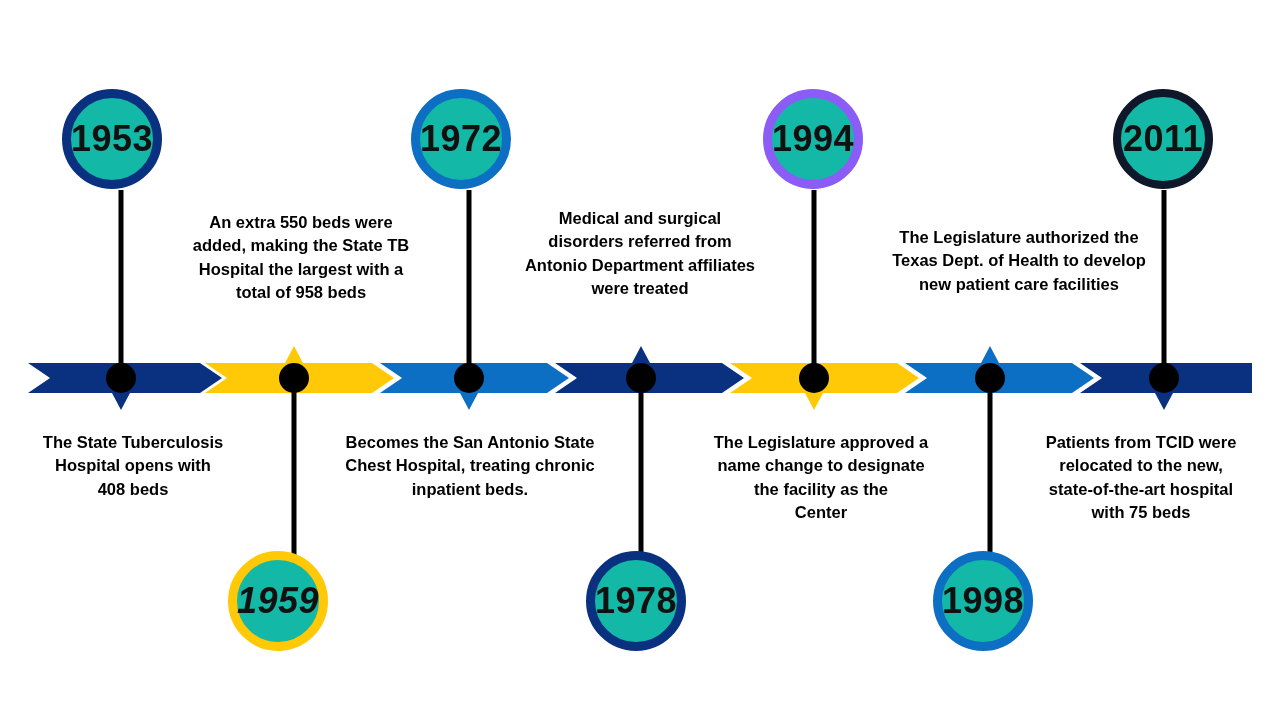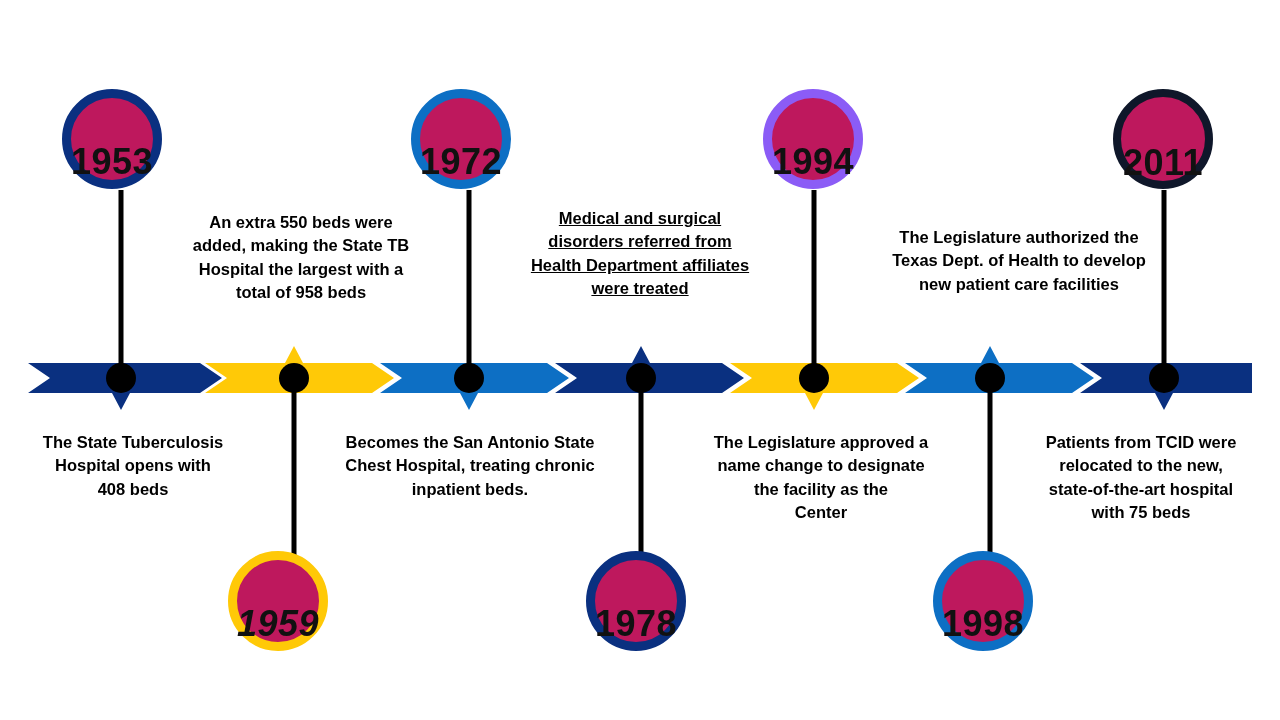--- a/index.html
+++ b/index.html
@@ -22,24 +22,24 @@
     left: 0;
     top: 0;
     width: 1280px;
     height: 720px;
   }
   .marker {
     position: absolute;
     width: 100px;
     height: 100px;
     border-radius: 50%;
-    background: #be185d;
+    background: #14b8a6;
     box-sizing: border-box;
     display: flex;
-    align-items: flex-end;
+    align-items: center;
     justify-content: center;
   }
   .marker-year {
     font-size: 36px;
     font-weight: bold;
     color: #111111;
     letter-spacing: 0.5px;
     line-height: 1;
   }
   .blurb {
@@ -112,24 +112,24 @@
     <span class="marker-year">1998</span>
   </div>
 
   <div class="blurb" style="left:150px; top:211px; width:302px;">
       <div>An extra 550 beds were</div>
       <div>added, making the State TB</div>
       <div>Hospital the largest with a</div>
       <div>total of 958 beds</div>
     </div>
 
-  <div class="blurb" style="left:490px; top:207px; width:300px;text-decoration:underline;">
+  <div class="blurb" style="left:490px; top:207px; width:300px;">
       <div>Medical and surgical</div>
       <div>disorders referred from</div>
-      <div>Health Department affiliates</div>
+      <div>Antonio Department affiliates</div>
       <div>were treated</div>
     </div>
 
   <div class="blurb" style="left:818px; top:226px; width:402px;">
       <div>The Legislature authorized the</div>
       <div>Texas Dept. of Health to develop</div>
       <div>new patient care facilities</div>
     </div>
 
   <div class="blurb" style="left:-2px; top:431px; width:270px;">

